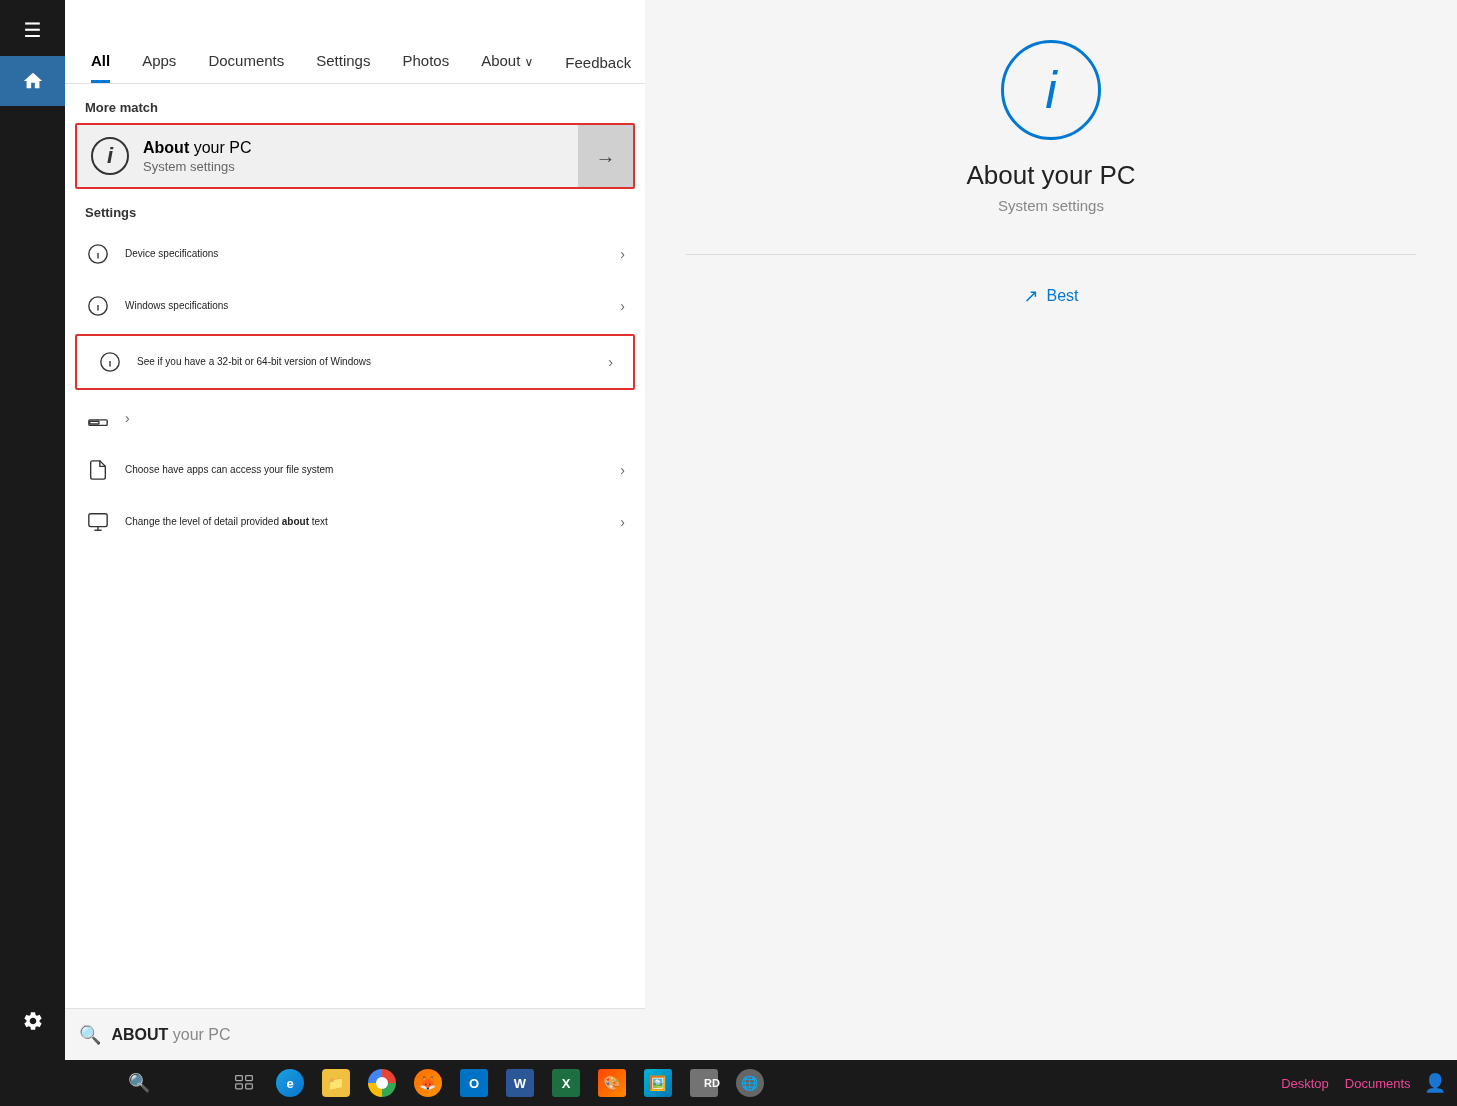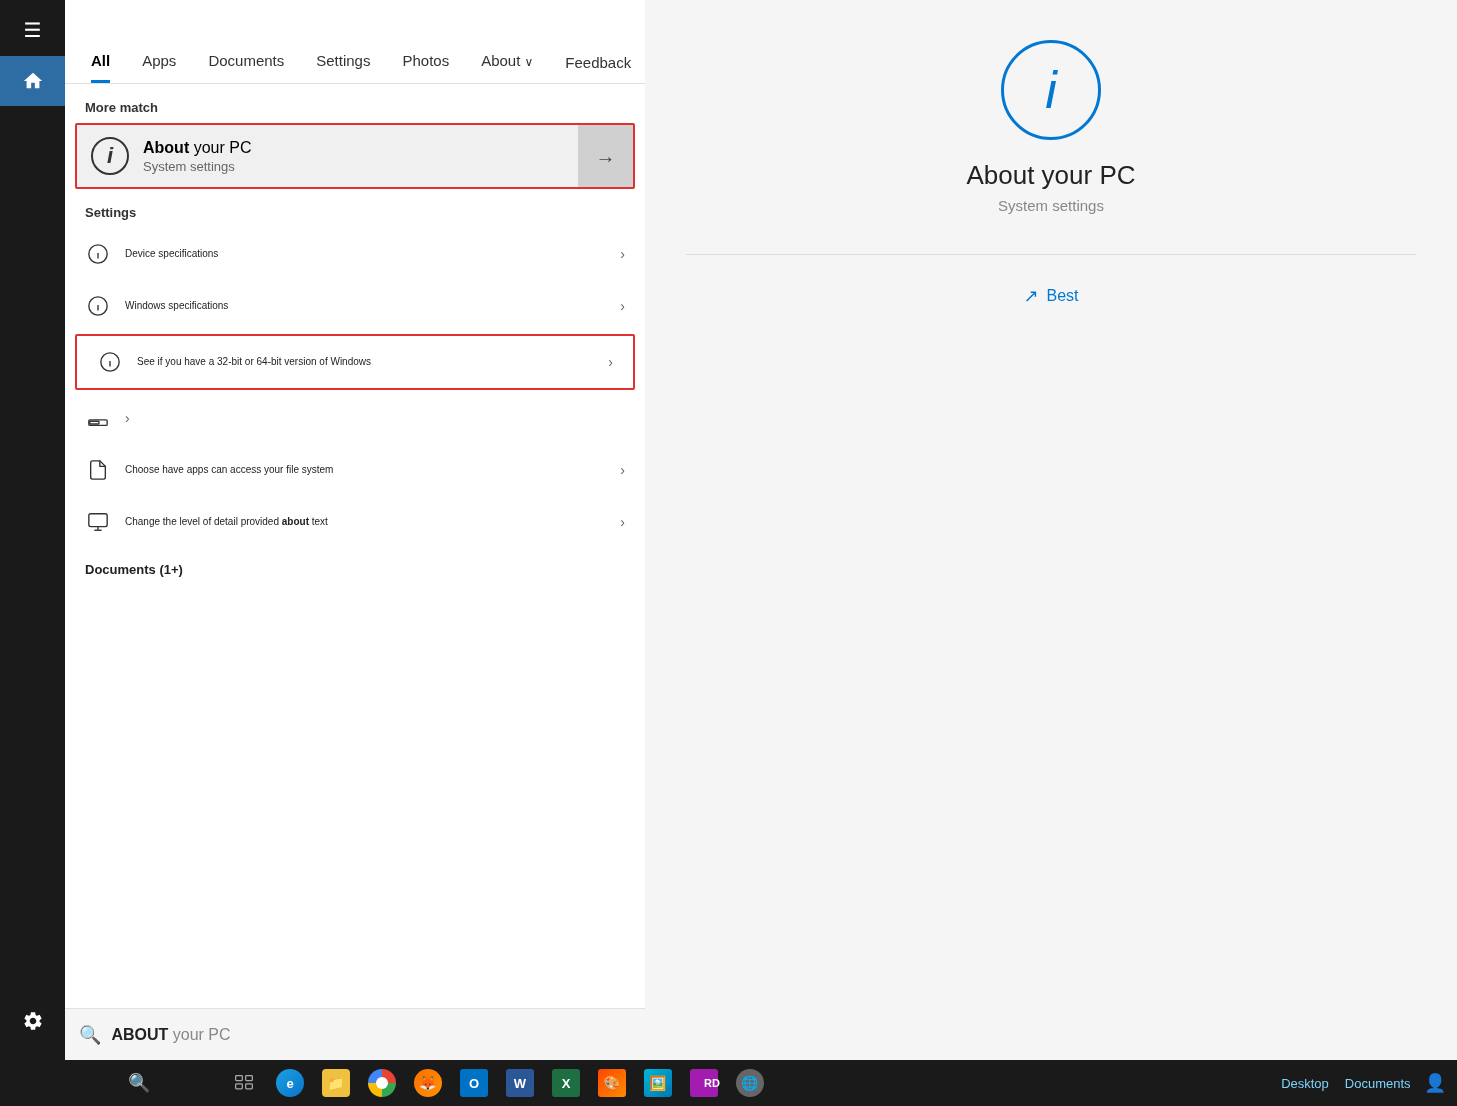--- a/index.html
+++ b/index.html
@@ -234,21 +234,21 @@
     .taskbar-icon {
       width: 46px; height: 46px;
       display: flex; align-items: center; justify-content: center;
       cursor: pointer;
     }
     .taskbar-right {
       margin-left: auto;
       display: flex;
       align-items: center;
       padding-right: 10px;
-      color: #7dd3fc;
+      color: #ec4899;
       font-size: 13px;
     }
     .taskbar-right .label { margin: 0 8px; cursor: pointer; }
 
     
     .right-panel {
       position: absolute;
       left: 645px; top: 0;
       width: 812px; height: 1060px;
       background: #f5f5f5;
@@ -432,21 +432,20 @@
             <line x1="12" y1="17" x2="12" y2="21"></line>
           </svg>
       </div>
       <div class="list-item-text">
         Change the level of detail provided <strong>about</strong> text
       </div>
       <div class="list-item-chevron">›</div>
     </div>
 
 
-    <div class="category-header">Documents (1+)</div>
 
   </div>
 
   <div class="search-bar">
     <div class="search-bar-icon">🔍</div>
     <div class="search-bar-text">
       <span class="highlight">ABOUT</span>
       <span> your PC</span>
     </div>
   </div>
@@ -536,21 +535,21 @@
       </div>
     </div>
 
     <div class="taskbar-icon">
       <div style="width:28px;height:28px;background:linear-gradient(135deg,#00b4d8,#0077b6);border-radius:3px;display:flex;align-items:center;justify-content:center;">
         <span style="font-size:14px;">🖼️</span>
       </div>
     </div>
 
     <div class="taskbar-icon">
-      <div style="width:28px;height:28px;background:#a21caf;border-radius:3px;display:flex;align-items:center;justify-content:center;padding-left:16px;">
+      <div style="width:28px;height:28px;background:#737373;border-radius:3px;display:flex;align-items:center;justify-content:center;padding-left:16px;">
         <span style="color:white;font-size:11px;font-weight:bold;">RD</span>
       </div>
     </div>
 
     <div class="taskbar-icon">
       <div style="width:28px;height:28px;background:#666;border-radius:50%;display:flex;align-items:center;justify-content:center;">
         <span style="font-size:14px;">🌐</span>
       </div>
     </div>
   </div>

